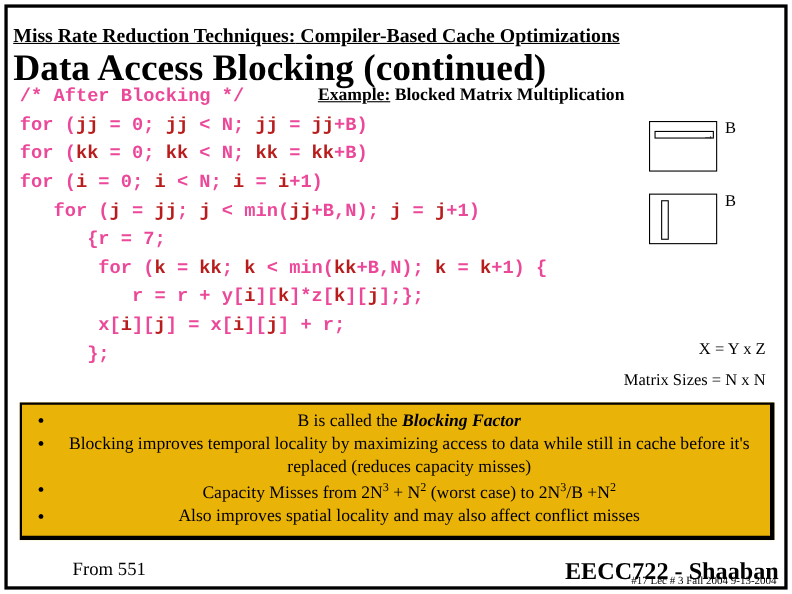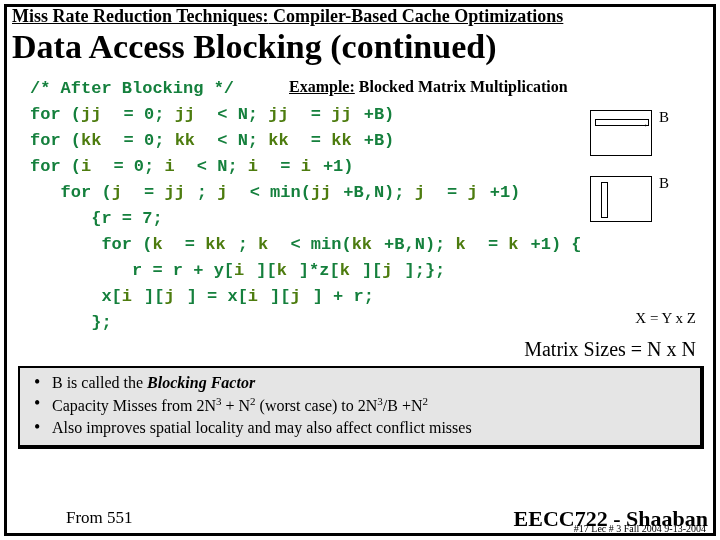--- a/index.html
+++ b/index.html
@@ -13,20 +13,21 @@
   }
   .page-border {
     position: absolute;
     top: 4px; left: 4px; right: 4px; bottom: 4px;
     border: 3px solid #000;
   }
   .header {
     font-size: 18px;
     font-weight: bold;
     padding: 6px 12px 2px 12px;
+    margin-top: 16px;
   }
   .header .u1 { text-decoration: underline; color: #000; }
   .header .u2 { text-decoration: underline; color: #000; }
   .title {
     font-size: 34px;
     font-weight: bold;
     text-align: left;
     padding: 0 12px 0 12px;
     line-height: 1.05;
   }
@@ -42,22 +43,22 @@
     position: absolute;
     top: 76px;
     left: 18px;
     font-family: "Courier New", monospace;
     font-weight: bold;
     font-size: 17px;
     line-height: 26px;
     white-space: pre;
     color: #000066;
   }
-  .c-red { color: #4d7c0f; }
-  .c-nav { color: #15803d; margin-left: 12px; }
+  .c-red { color: #b91c1c; }
+  .c-nav { color: #ec4899; }
   .diag {
     position: absolute;
     right: 30px;
     top: 110px;
     width: 100px;
     font-family: "Times New Roman", serif;
     font-size: 14px;
   }
   .rect-outer {
     width: 62px; height: 46px; border: 1px solid #000;
@@ -79,34 +80,35 @@
   .formula {
     position: absolute;
     right: 24px;
     top: 310px;
     font-size: 15px;
   }
   .sizes {
     position: absolute;
     right: 24px;
     top: 338px;
-    font-size: 20px;
+    font-size: 15px;
   }
   .bullets {
     position: absolute;
     top: 366px;
     left: 18px;
     right: 16px;
     border: 2px solid #000;
     border-bottom: 4px solid #000;
     border-right: 4px solid #000;
-    background: #e5e5e5;
+    background: #eab308;
     padding: 5px 8px 5px 10px;
     font-size: 16px;
     line-height: 1.28;
+    text-align: center;
   }
   .bullets ul { list-style: none; }
   .bullets li { position: relative; padding-left: 22px; margin-bottom: 1px; }
   .bullets li::before {
     content: "•"; position: absolute; left: 4px; top: -2px; font-size: 18px;
   }
   .bi { font-style: italic; font-weight: bold; }
   sup { font-size: 11px; }
   .footer {
     position: absolute;
@@ -168,20 +170,21 @@
     <div class="inner-col"></div>
   </div>
 </div>
 
 <div class="formula">X = Y x  Z</div>
 <div class="sizes">Matrix Sizes = N x N</div>
 
 <div class="bullets">
   <ul>
     <li><span>B is called the </span><span class="bi">Blocking Factor</span></li>
+    <li>Blocking improves temporal locality by maximizing access to data while still in cache before it's replaced (reduces capacity misses)</li>
     <li><span>Capacity Misses from  2N</span><sup>3</sup><span> + N</span><sup>2</sup><span> (worst case)  to  2N</span><sup>3</sup><span>/B +N</span><sup>2</sup></li>
     <li>Also improves spatial locality and may also affect conflict misses</li>
   </ul>
 </div>
 
 <div class="from">From 551</div>
 
 <div class="footer">
   <span class="course">EECC722</span><span> - </span><span>Shaaban</span>
 </div>

